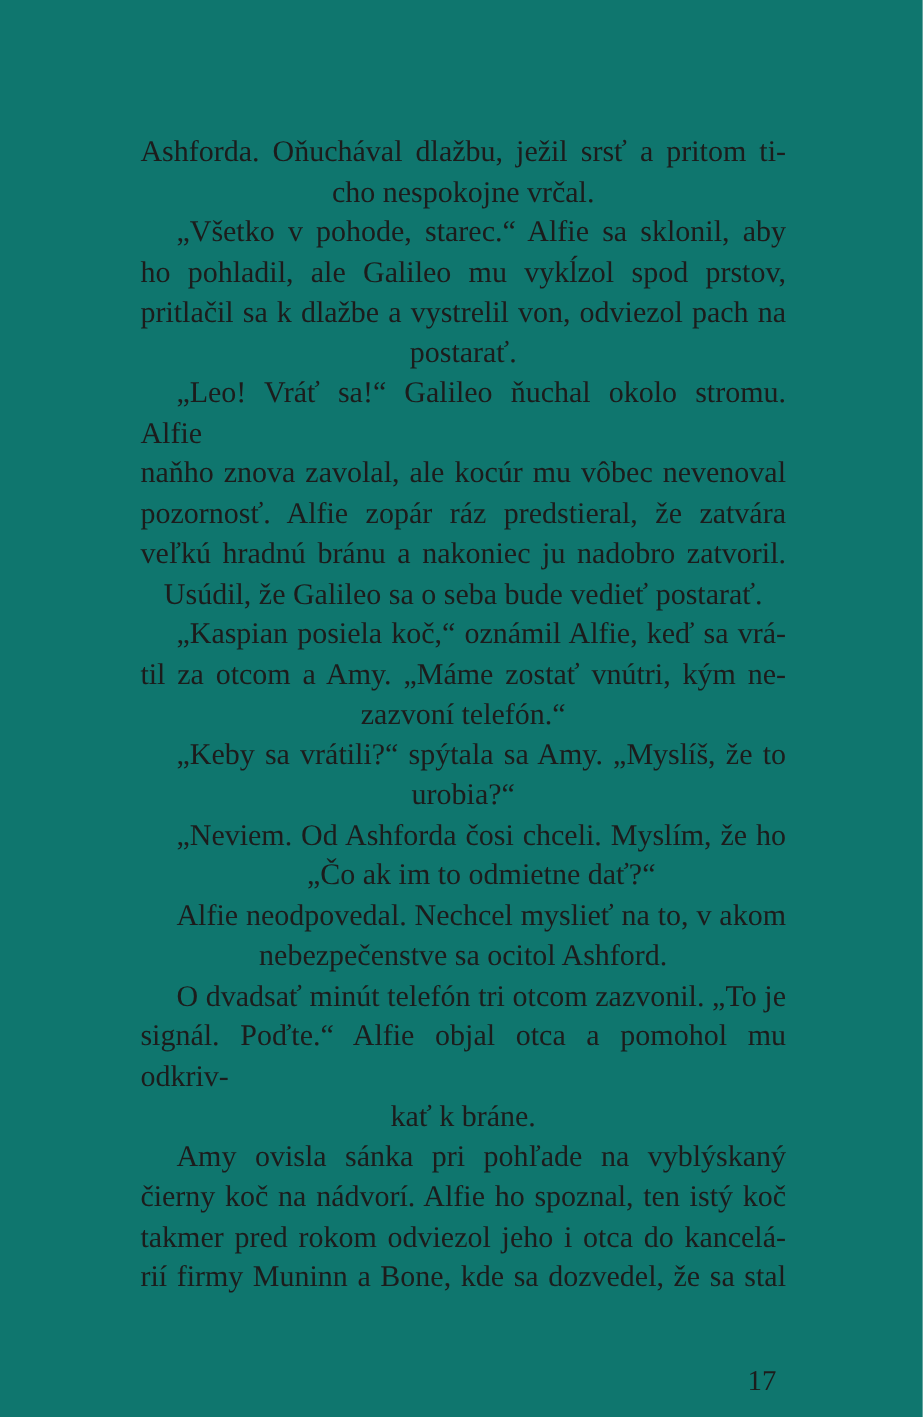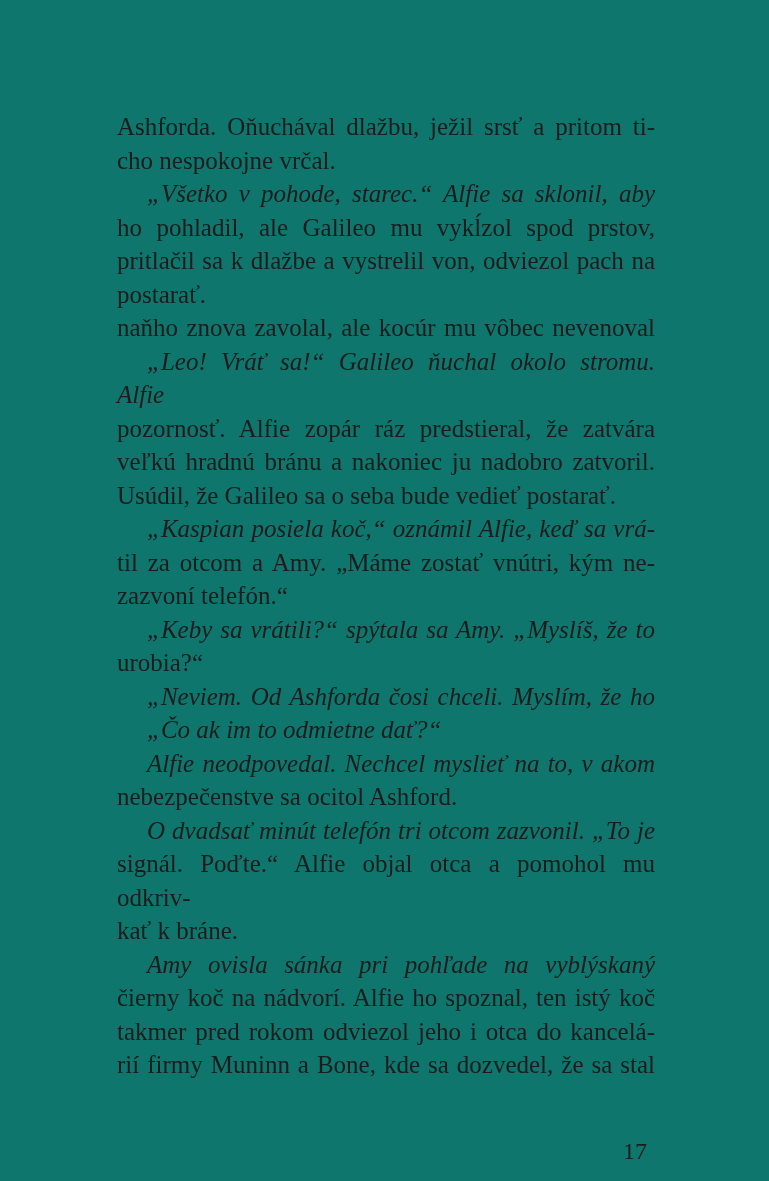--- a/index.html
+++ b/index.html
@@ -19,52 +19,51 @@
     left: 117px;
     top: 110px;
     width: 538px;
     font-family: "Liberation Serif", serif;
     font-size: 25px;
     line-height: 33.5px;
     color: #1c1c1c;
     font-kerning: normal;
   }
   .line {
-    text-align: left;
+    text-align: center;
     white-space: normal;
   }
   .line.j {
     text-align: justify;
     text-align-last: justify;
   }
   .line.i {
     text-indent: 30px;
-    font-style: italic;
   }
   .folio {
     margin-top: 56px;
     text-align: right;
     padding-right: 8px;
     font-size: 24px;
     line-height: 26px;
   }
 </style>
 </head>
 <body>
 
 <div class="page">
   <div class="text-block">
     <div class="line j">Ashforda. Oňuchával dlažbu, ježil srsť a pritom ti-</div>
     <div class="line">cho nespokojne vrčal.</div>
     <div class="line j i">„Všetko v pohode, starec.“ Alfie sa sklonil, aby</div>
     <div class="line j">ho pohladil, ale Galileo mu vykĺzol spod prstov,</div>
     <div class="line j">pritlačil sa k dlažbe a vystrelil von, odviezol pach na</div>
     <div class="line">postarať.</div>
+    <div class="line j i">„Leo! Vráť sa!“ Galileo ňuchal okolo stromu. Alfie</div>
     <div class="line j">naňho znova zavolal, ale kocúr mu vôbec nevenoval</div>
-    <div class="line j i">„Leo! Vráť sa!“ Galileo ňuchal okolo stromu. Alfie</div>
     <div class="line j">pozornosť. Alfie zopár ráz predstieral, že zatvára</div>
     <div class="line j">veľkú hradnú bránu a nakoniec ju nadobro zatvoril.</div>
     <div class="line">Usúdil, že Galileo sa o seba bude vedieť postarať.</div>
     <div class="line j i">„Kaspian posiela koč,“ oznámil Alfie, keď sa vrá-</div>
     <div class="line j">til za otcom a Amy. „Máme zostať vnútri, kým ne-</div>
     <div class="line">zazvoní telefón.“</div>
     <div class="line j i">„Keby sa vrátili?“ spýtala sa Amy. „Myslíš, že to</div>
     <div class="line">urobia?“</div>
     <div class="line j i">„Neviem. Od Ashforda čosi chceli. Myslím, že ho</div>
     <div class="line i">„Čo ak im to odmietne dať?“</div>

